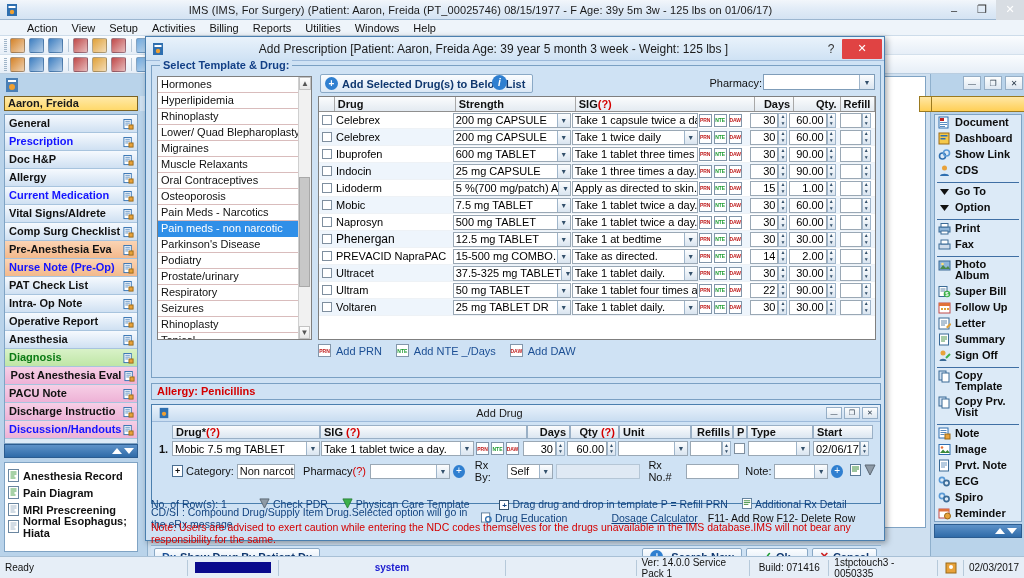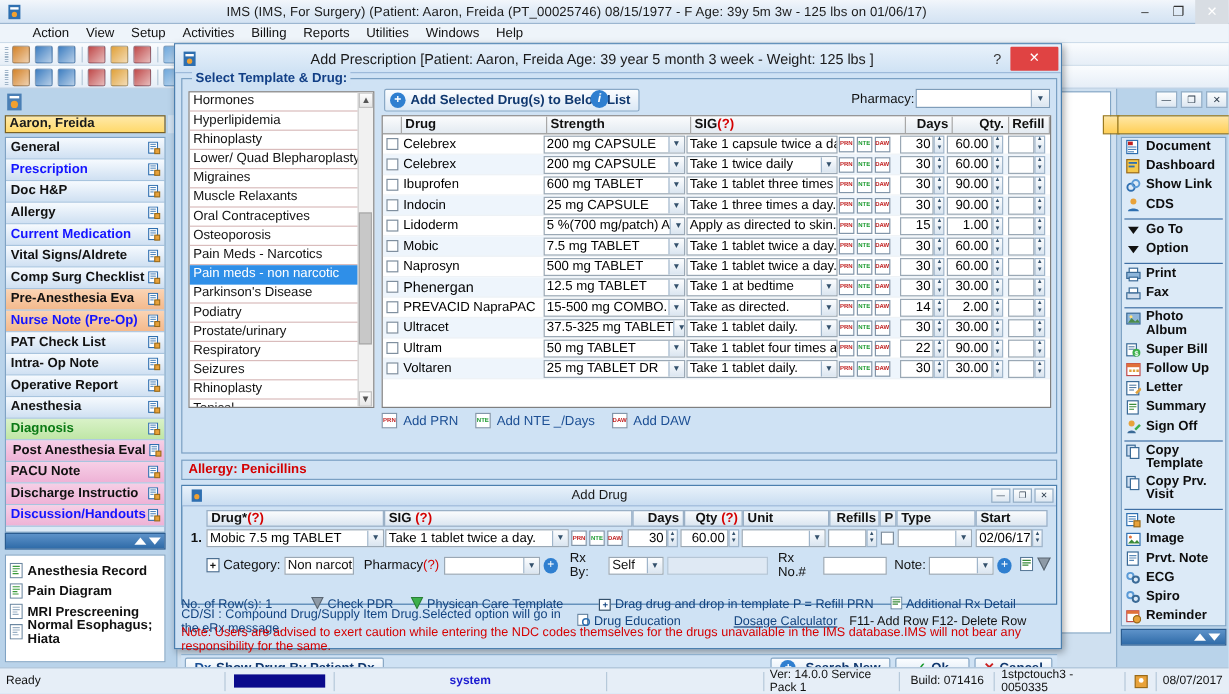--- a/index.html
+++ b/index.html
@@ -1487,16 +1487,16 @@
     <div class="sb-cell" style="width:132px;"></div>
     <div class="sb-cell" style="width:115px;justify-content:center;">Ver: 14.0.0 Service Pack 1</div>
     <div class="sb-cell" style="width:80px;justify-content:center;">Build: 071416</div>
     <div class="sb-cell" style="width:110px;justify-content:center;">1stpctouch3 - 0050335</div>
     <div class="sb-cell" style="width:26px;justify-content:center;">
       <svg width="12" height="12" viewBox="0 0 12 12">
           <rect x="1" y="1" width="10" height="10" fill="#e8a23a" stroke="#9a6a18"></rect>
           <circle cx="6" cy="5" r="2" fill="#fff"></circle>
         </svg>
     </div>
-    <div class="sb-cell" style="width:auto;flex:1;justify-content:center;border-right:none;">08/07/2017</div>
+    <div class="sb-cell" style="width:auto;flex:1;justify-content:center;border-right:none;">02/03/2017</div>
   </div>
 
 </div>
 
 </body></html>

